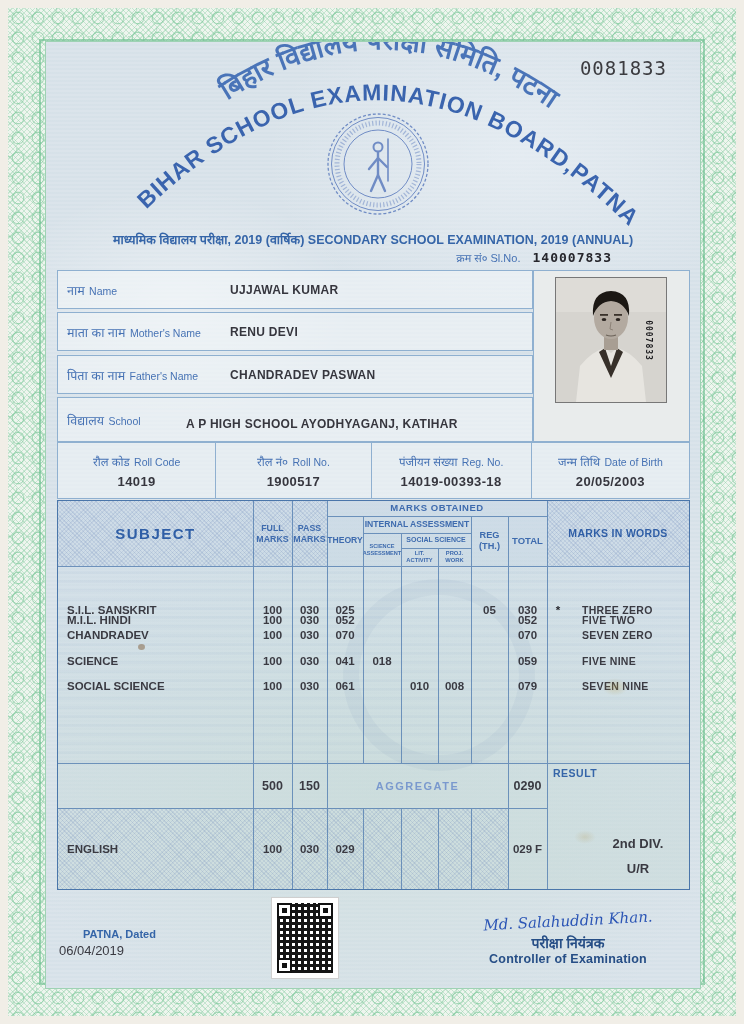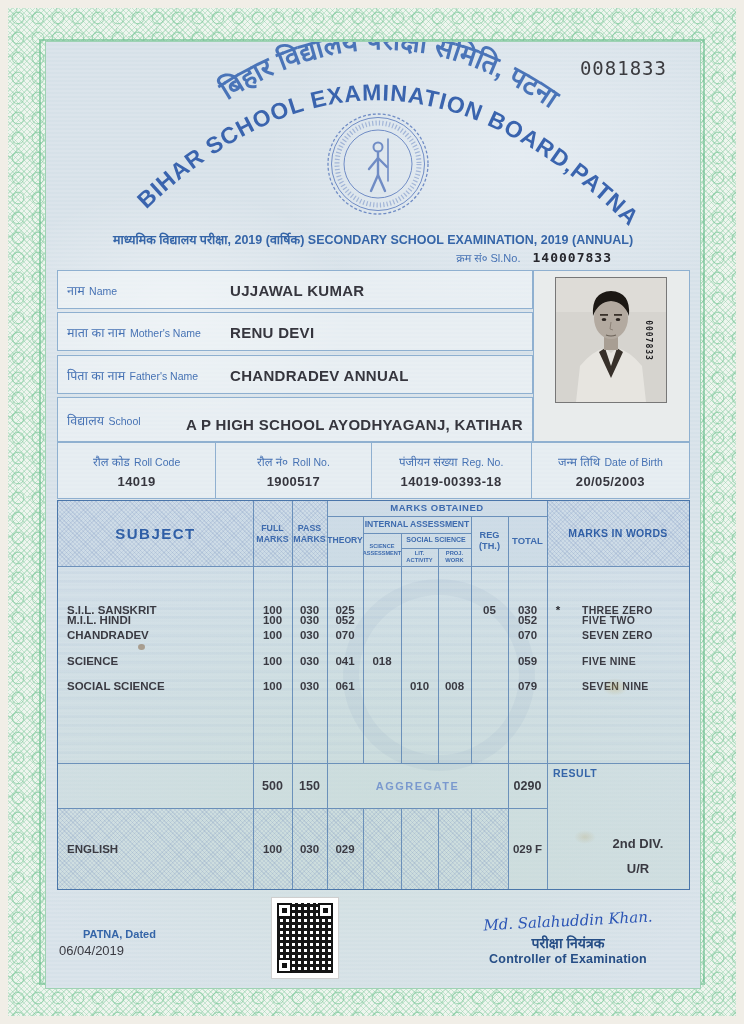--- a/index.html
+++ b/index.html
@@ -36,21 +36,21 @@
              font-size:12.5px;font-weight:bold;color:#3565a8;}
   .slno{position:absolute;top:208px;right:88px;font-size:11px;color:#4672b4;}
   .slno b{font-family:"DejaVu Sans Mono",monospace;font-size:13px;color:#26262c;
           font-weight:bold;margin-left:9px;letter-spacing:1px;}
   
   .frow{position:absolute;left:11px;width:474px;border:1px solid #8fb0d0;
         background:rgba(244,248,250,.55);}
   .flabel{position:absolute;left:9px;top:50%;transform:translateY(-50%);color:#4672b4;white-space:nowrap;}
   .flabel .hi{font-size:12.5px;} .flabel .en{font-size:10.5px;}
   .fval{position:absolute;left:172px;top:50%;transform:translateY(-50%);
-        font-size:15px;font-weight:600;color:#36363e;letter-spacing:.3px;white-space:nowrap;}
+        font-size:12px;font-weight:600;color:#36363e;letter-spacing:.3px;white-space:nowrap;}
   .fval-school{left:128px;top:60%;}
   .photo-panel{position:absolute;left:487px;top:228px;width:155px;height:170px;
         border:1px solid #8fb0d0;background:#e9ecec;}
   .photo{position:absolute;left:21px;top:6px;width:110px;height:124px;border:1px solid #777;
         background:#d6d4cf;}
   .photo svg{display:block;width:100%;height:100%;}
   .photo-num{position:absolute;right:-3px;top:58px;transform:rotate(90deg);transform-origin:center;
         font-family:"DejaVu Sans Mono",monospace;font-size:8px;font-weight:bold;color:#17171a;letter-spacing:1px;}
   
   .roll-row{position:absolute;left:11px;top:400px;width:631px;height:55px;border:1px solid #8fb0d0;
@@ -159,21 +159,21 @@
     <div class="frow" style="top:228px;height:37px;">
       <span class="flabel"><span class="hi">नाम</span> <span class="en">Name</span></span>
       <span class="fval">UJJAWAL KUMAR</span>
     </div>
     <div class="frow" style="top:270px;height:37px;">
       <span class="flabel"><span class="hi">माता का नाम</span> <span class="en">Mother's Name</span></span>
       <span class="fval">RENU DEVI</span>
     </div>
     <div class="frow" style="top:313px;height:37px;">
       <span class="flabel"><span class="hi">पिता का नाम</span> <span class="en">Father's Name</span></span>
-      <span class="fval">CHANDRADEV ANNUAL</span>
+      <span class="fval">CHANDRADEV PASWAN</span>
     </div>
     <div class="frow" style="top:355px;height:43px;">
       <span class="flabel"><span class="hi">विद्यालय</span> <span class="en">School</span></span>
       <span class="fval fval-school">A P HIGH SCHOOL AYODHYAGANJ, KATIHAR</span>
     </div>
 
     <div class="photo-panel">
       <div class="photo">
         <svg viewBox="0 0 110 124" preserveAspectRatio="none">
           <rect width="110" height="124" fill="#d6d4cf"></rect>

